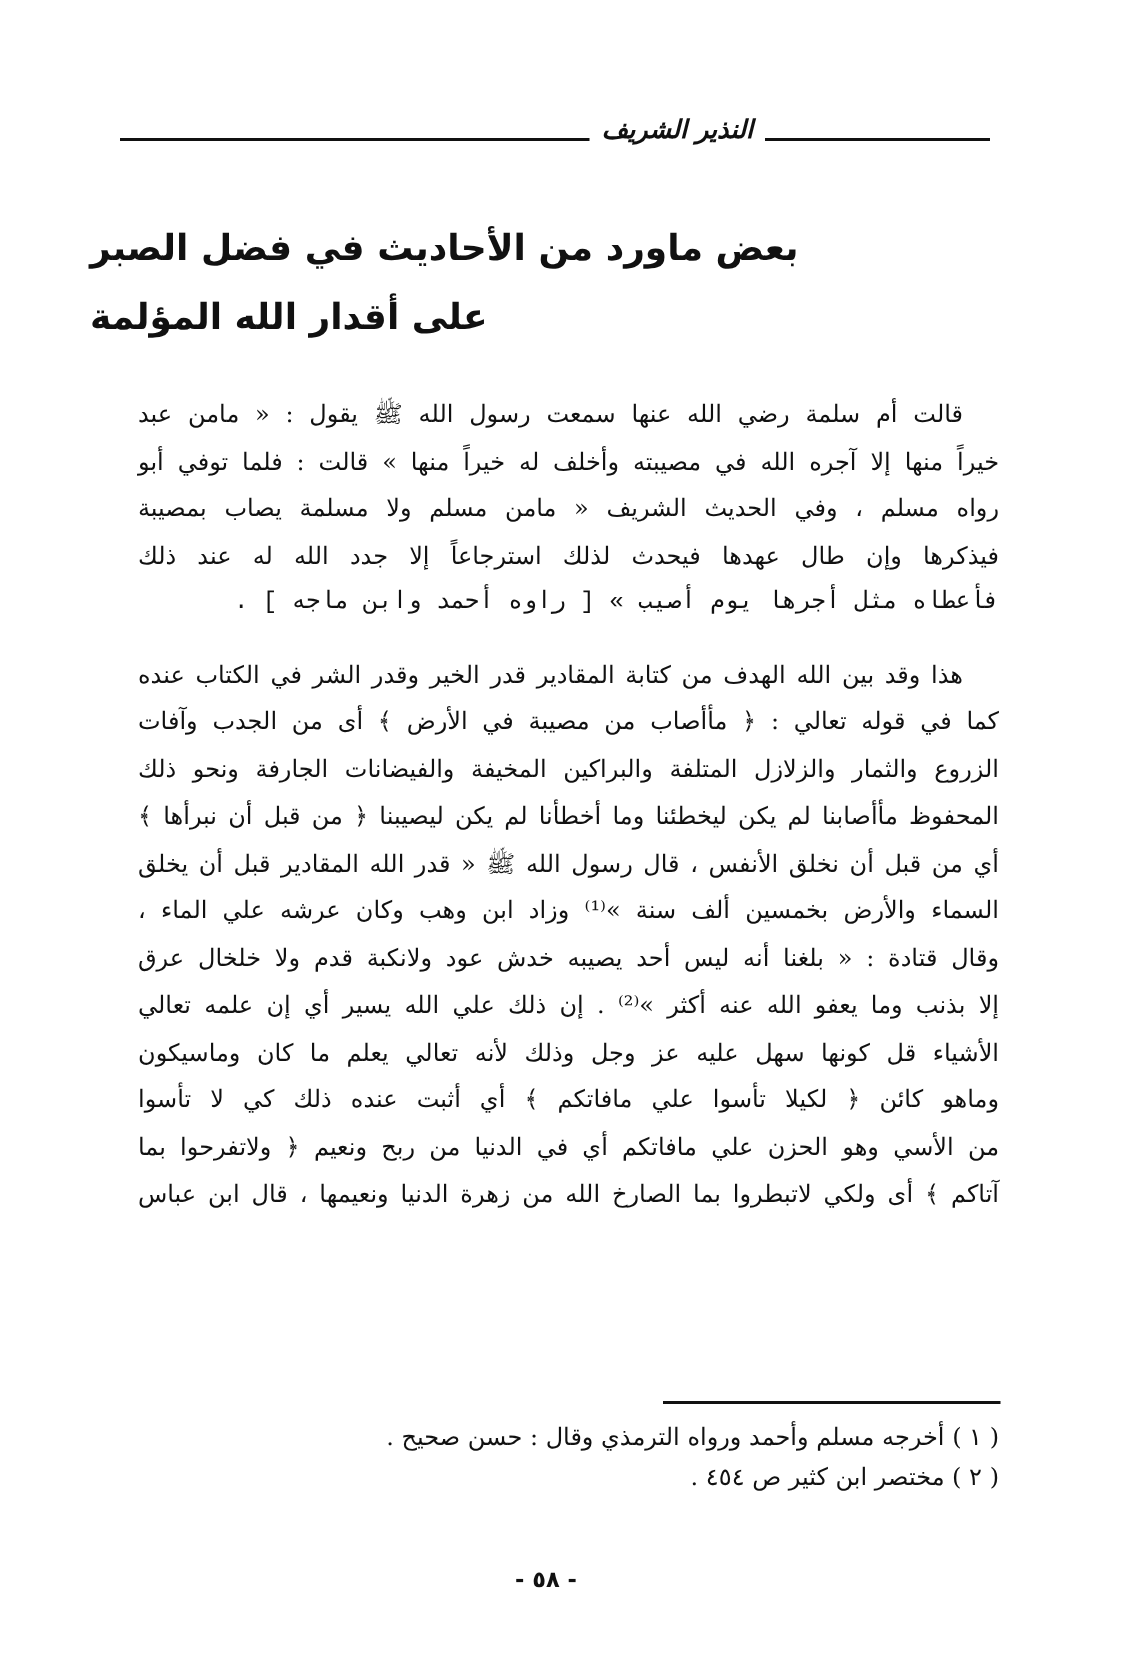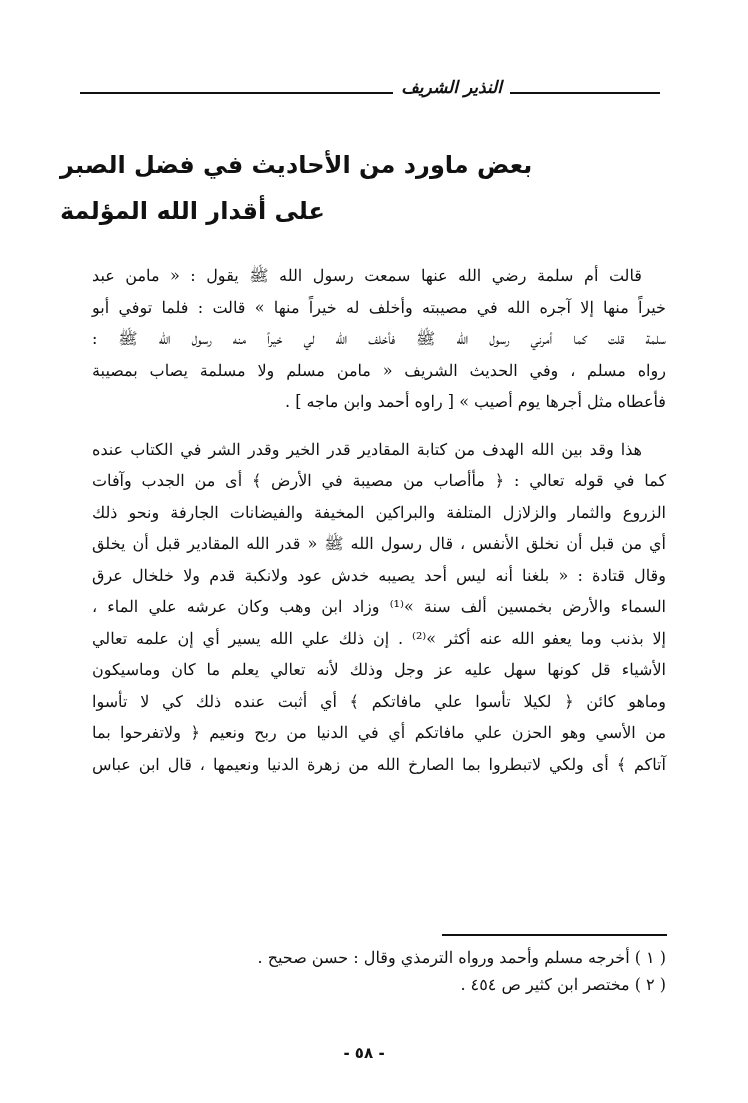--- a/index.html
+++ b/index.html
@@ -9,21 +9,21 @@
          display:flex; align-items:flex-end; direction:rtl; }
   .rh-line { flex:1; height:0; border-top:2px solid #111; margin-bottom:4px; }
   .rh-line.right { flex:0 0 150px; }
   .rh-title { font-family:"DejaVu Sans", sans-serif; font-weight:bold; font-style:italic;
          font-size:17px; padding:0 8px; line-height:22px; }
   .chapter-title { position:absolute; top:142px; left:60px; width:628px; text-align:left;
          font-family:"DejaVu Sans", sans-serif; font-weight:bold; font-size:24px; line-height:46px; }
   .body { position:absolute; top:250px; left:92px; width:574px; direction:rtl;
          font-size:16px; line-height:31.5px; text-align:justify;margin-top:10px; }
   .line { display:block; white-space:nowrap; text-align-last:justify; text-align:justify; }
-  .line.last { text-align-last:right; }
+  .line.last { text-align-last:right;font-family:Liberation Mono, monospace; }
   .indent { padding-right:24px; }
   .para-gap { height:16px; }
   .footnote-rule { position:absolute; top:934px; left:442px; width:225px; border-top:2px solid #111; }
   .footnotes { position:absolute; top:944px; left:92px; width:574px; direction:rtl;
          font-size:16px; line-height:27px; }
   .page-number { position:absolute; top:1044px; left:0; width:728px; text-align:center;
          font-family:"DejaVu Sans", sans-serif; font-weight:bold; font-size:15px; direction:rtl; }
 </style>
 </head>
 <body>
@@ -36,32 +36,33 @@
 
 <div class="chapter-title">
   <div>بعض ماورد من الأحاديث في فضل الصبر</div>
   <div>على أقدار الله المؤلمة</div>
 </div>
 
 <div class="body">
   <div>
     <span class="line indent">قالت أم سلمة رضي الله عنها سمعت رسول الله ﷺ يقول : « مامن عبد</span>
     <span class="line">خيراً منها إلا آجره الله في مصيبته وأخلف له خيراً منها » قالت : فلما توفي أبو</span>
-    <span class="line">سلمة قلت كما أمرني رسول الله ﷺ فأخلف الله لي خيراً منه رسول الله ﷺ :</span>
     <span class="line">رواه مسلم ، وفي الحديث الشريف « مامن مسلم ولا مسلمة يصاب بمصيبة</span>
+    <span class="line">فيذكرها وإن طال عهدها فيحدث لذلك استرجاعاً إلا جدد الله له عند ذلك</span>
     <span class="line last">فأعطاه مثل أجرها يوم أصيب » [ راوه أحمد وابن ماجه ] .</span>
   </div>
   <div class="para-gap"></div>
   <div>
     <span class="line indent">هذا وقد بين الله الهدف من كتابة المقادير قدر الخير وقدر الشر في الكتاب عنده</span>
     <span class="line">كما في قوله تعالي : ﴿ مأأصاب من مصيبة في الأرض ﴾ أى من الجدب وآفات</span>
     <span class="line">الزروع والثمار والزلازل المتلفة والبراكين المخيفة والفيضانات الجارفة ونحو ذلك</span>
+    <span class="line">المحفوظ مأأصابنا لم يكن ليخطئنا وما أخطأنا لم يكن ليصيبنا ﴿ من قبل أن نبرأها ﴾</span>
     <span class="line">أي من قبل أن نخلق الأنفس ، قال رسول الله ﷺ « قدر الله المقادير قبل أن يخلق</span>
+    <span class="line">السماء والأرض بخمسين ألف سنة »⁽¹⁾ وزاد ابن وهب وكان عرشه علي الماء ،</span>
     <span class="line">وقال قتادة : « بلغنا أنه ليس أحد يصيبه خدش عود ولانكبة قدم ولا خلخال عرق</span>
-    <span class="line">السماء والأرض بخمسين ألف سنة »⁽¹⁾ وزاد ابن وهب وكان عرشه علي الماء ،</span>
     <span class="line">إلا بذنب وما يعفو الله عنه أكثر »⁽²⁾ . إن ذلك علي الله يسير أي إن علمه تعالي</span>
     <span class="line">الأشياء قل كونها سهل عليه عز وجل وذلك لأنه تعالي يعلم ما كان وماسيكون</span>
     <span class="line">وماهو كائن ﴿ لكيلا تأسوا علي مافاتكم ﴾ أي أثبت عنده ذلك كي لا تأسوا</span>
     <span class="line">من الأسي وهو الحزن علي مافاتكم أي في الدنيا من ربح ونعيم ﴿ ولاتفرحوا بما</span>
     <span class="line">آتاكم ﴾ أى ولكي لاتبطروا بما الصارخ الله من زهرة الدنيا ونعيمها ، قال ابن عباس</span>
   </div>
 </div>
 
 <div class="footnote-rule"></div>
 

